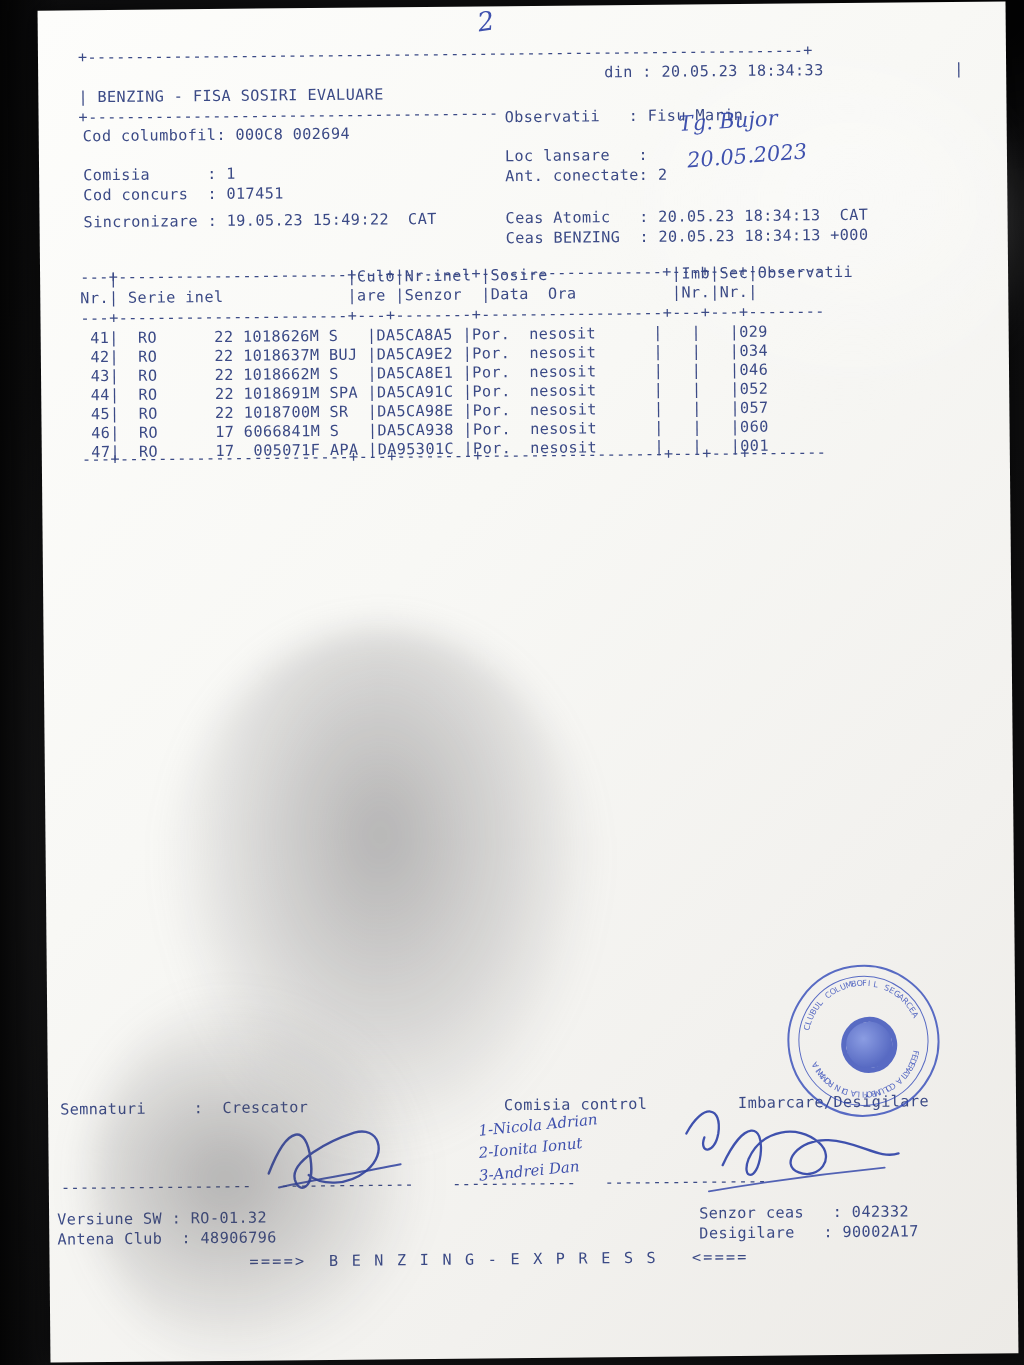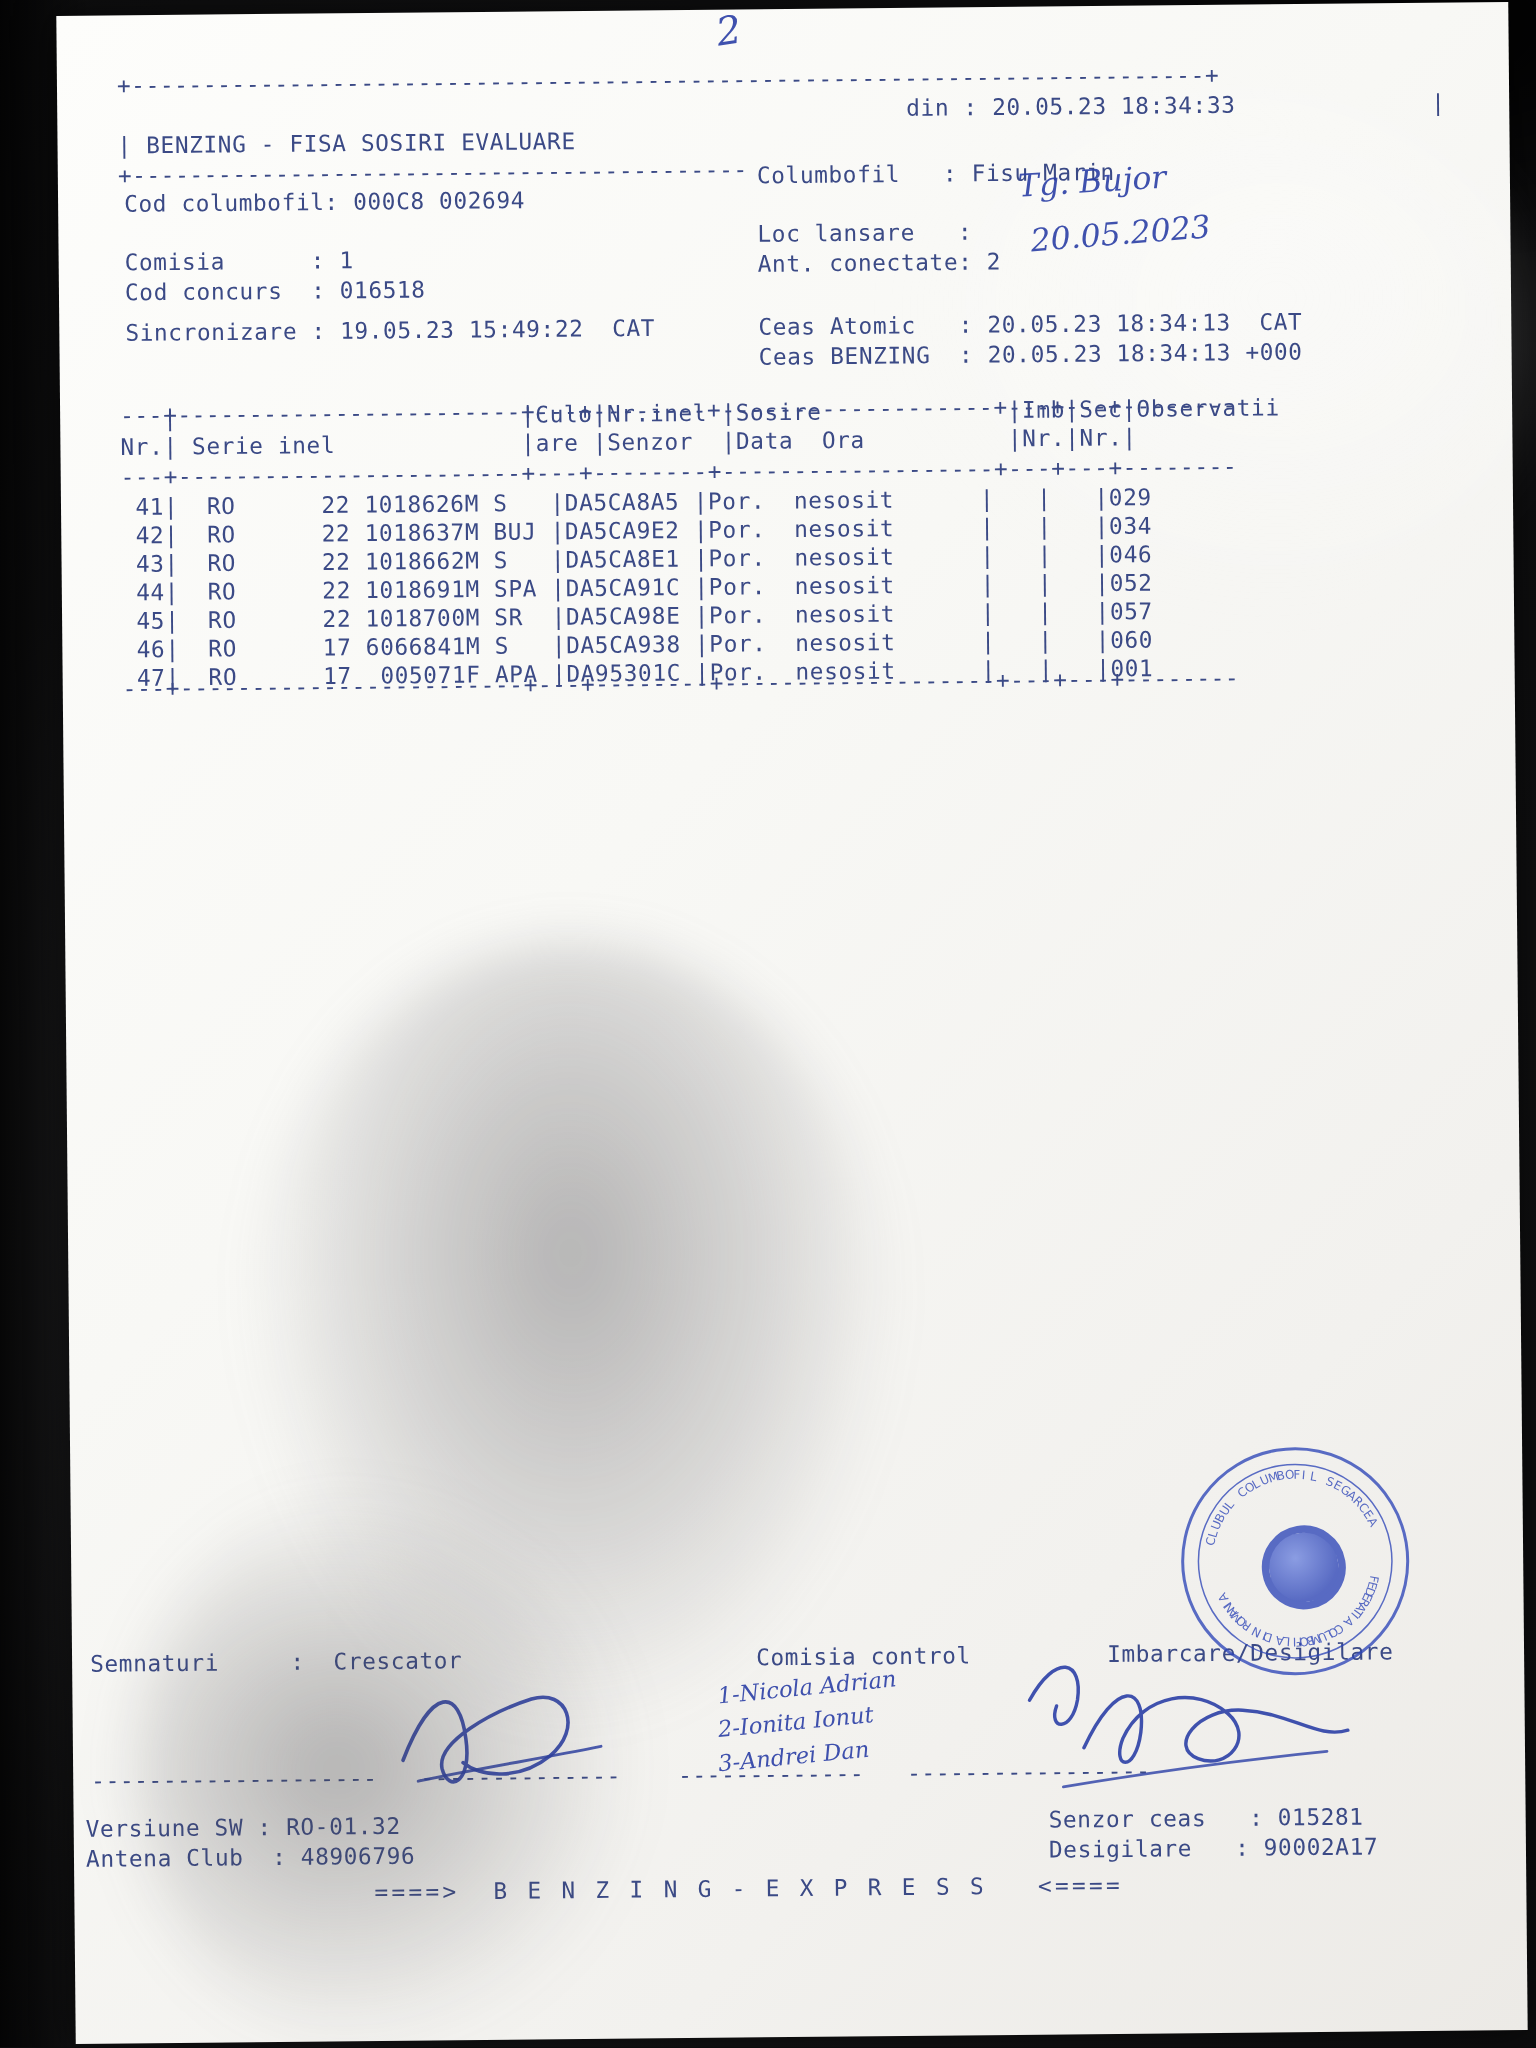--- a/index.html
+++ b/index.html
@@ -146,26 +146,26 @@
       <div class="ln" style="left:40px; top:38px;">+---------------------------------------------------------------------------+</div>
 
       <div class="ln" style="left:566px; top:58px;"><span>din :</span> <span>20.05.23 18:34:33</span></div>
       <div class="ln" style="left:916px; top:58px;">|</div>
 
       <div class="ln" style="left:40px; top:78px;">| <span>BENZING - FISA SOSIRI EVALUARE</span></div>
       <div class="ln" style="left:40px; top:98px;">+-------------------------------------------</div>
 
       <div class="ln" style="left:44px; top:117px;"><span>Cod columbofil:</span> <span>000C8 002694</span></div>
 
-      <div class="ln" style="left:466px; top:102px;"><span>Columbofil</span>   <span>: Fisu Marin</span></div>
+      <div class="ln" style="left:466px; top:102px;"><span>Observatii</span>   <span>: Fisu Marin</span></div>
       <div class="ln" style="left:466px; top:141px;"><span>Loc lansare</span>   <span>:</span></div>
       <div class="ln" style="left:466px; top:161px;"><span>Ant. conectate:</span> <span>2</span></div>
 
       <div class="ln" style="left:44px; top:156px;"><span>Comisia</span>      <span>: 1</span></div>
-      <div class="ln" style="left:44px; top:176px;"><span>Cod concurs</span>  <span>: 016518</span></div>
+      <div class="ln" style="left:44px; top:176px;"><span>Cod concurs</span>  <span>: 017451</span></div>
 
       <div class="ln" style="left:44px; top:203px;"><span>Sincronizare :</span> <span>19.05.23 15:49:22</span>  <span>CAT</span></div>
       <div class="ln" style="left:466px; top:203px;"><span>Ceas Atomic</span>   <span>: 20.05.23 18:34:13</span>  <span>CAT</span></div>
       <div class="ln" style="left:466px; top:223px;"><span>Ceas BENZING</span>  <span>: 20.05.23 18:34:13 +000</span></div>
 
       
       <div class="ln" style="left:40px; top:258px;">---+------------------------+---+--------+-------------------+---+---+--------</div>
       <div class="ln" style="left:40px; top:260px;">   |                        |Culo|Nr.inel |Sosire             |Imb|Sec|Observatii</div>
       <div class="ln" style="left:40px; top:279px;">Nr.| Serie inel             |are |Senzor  |Data  Ora          |Nr.|Nr.|</div>
       <div class="ln" style="left:40px; top:299px;">---+------------------------+---+--------+-------------------+---+---+--------</div>
@@ -177,21 +177,21 @@
       
       <div class="ln" style="left:12px; top:1090px;"><span>Semnaturi</span>     <span>:  Crescator</span></div>
       <div class="ln" style="left:456px; top:1090px;"><span>Comisia control</span></div>
       <div class="ln" style="left:690px; top:1090px;"><span>Imbarcare/Desigilare</span></div>
 
       <div class="ln" style="left:12px; top:1168px;">--------------------   --------------    -------------   -----------------</div>
 
       <div class="ln" style="left:8px; top:1200px;"><span>Versiune SW :</span> <span>RO-01.32</span></div>
       <div class="ln" style="left:8px; top:1220px;"><span>Antena Club  :</span> <span>48906796</span></div>
 
-      <div class="ln" style="left:650px; top:1200px;"><span>Senzor ceas</span>   <span>: 015281</span></div>
+      <div class="ln" style="left:650px; top:1200px;"><span>Senzor ceas</span>   <span>: 042332</span></div>
       <div class="ln" style="left:650px; top:1220px;"><span>Desigilare</span>   <span>: 90002A17</span></div>
 
       <div class="ln" style="left:200px; top:1244px; letter-spacing:2.2px;"><span>====&gt;  B E N Z I N G - E X P R E S S   &lt;====</span></div>
     </div>
 
     <div class="hand hand-big" style="left:440px; top:0px; transform:rotate(-8deg);">2</div>
     <div class="hand hand-md" style="left:640px; top:105px;">Tg. Bujor</div>
     <div class="hand hand-md" style="left:648px; top:140px; transform:rotate(-4deg);">20.05.2023</div>
 
     <div class="hand hand-sm" style="left:430px; top:1110px; transform:rotate(-5deg);">1-Nicola Adrian</div>

